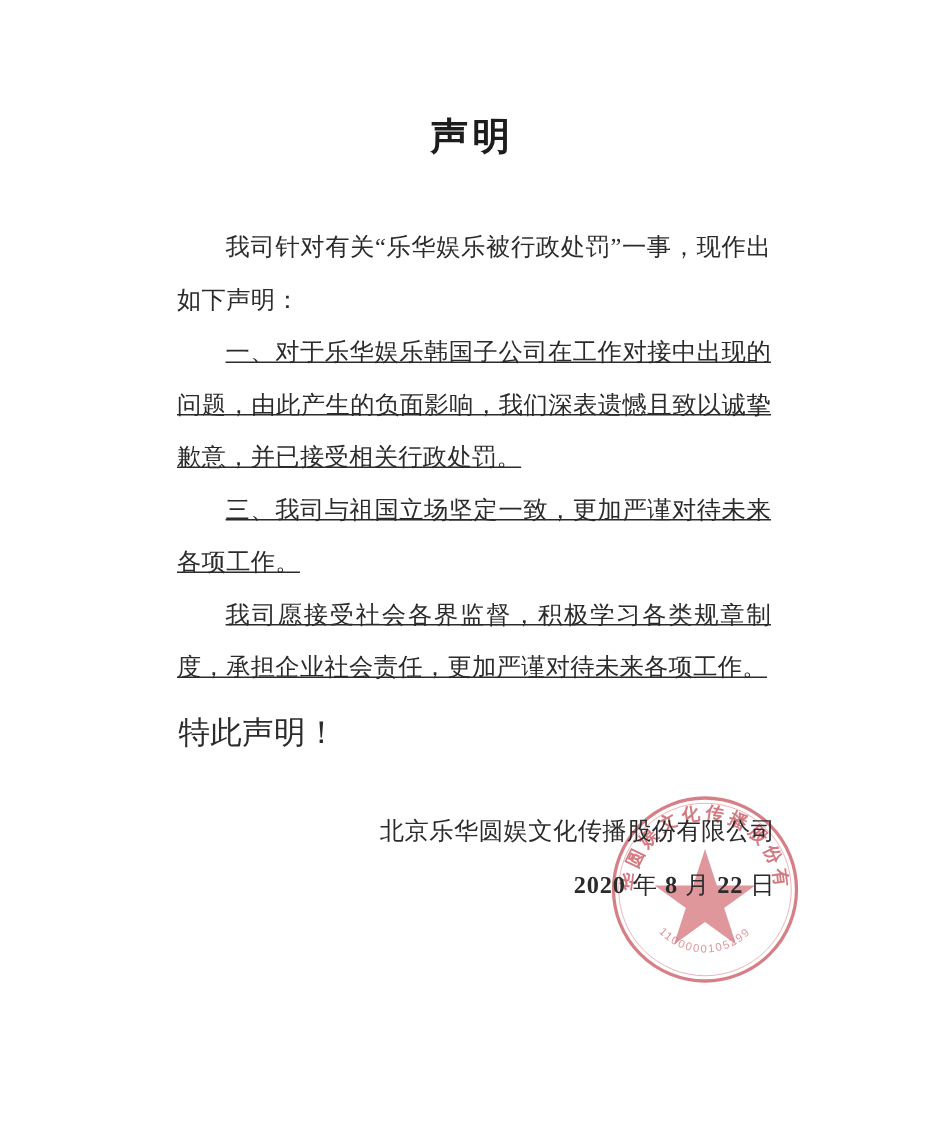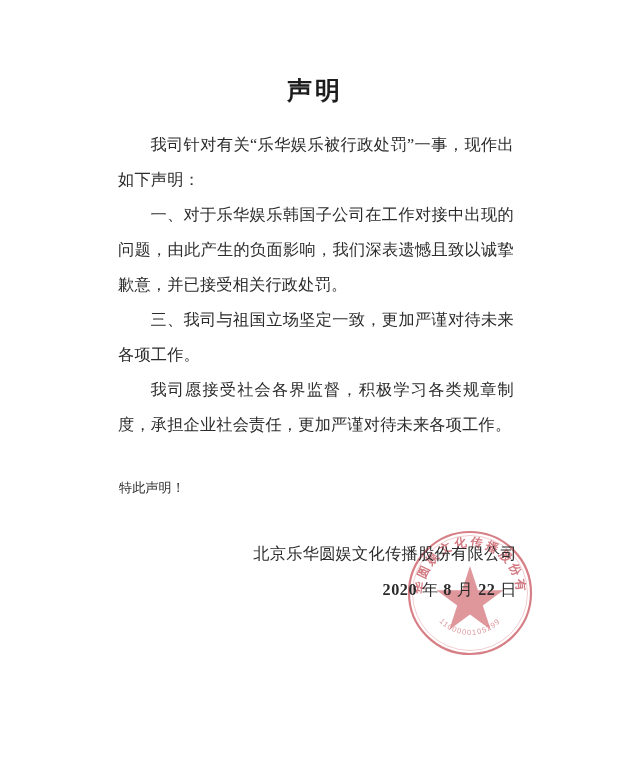--- a/index.html
+++ b/index.html
@@ -33,44 +33,45 @@
     font-weight: bold;
     letter-spacing: 3px;
     color: #1d1d1d;
     font-family: "Liberation Serif", "DejaVu Serif", serif;
   }
 
   
   .body-block {
     position: absolute;
     left: 118px;
-    top: 128px;
+    top: 148px;
     width: 396px;
   }
 
   .para {
     font-size: 16.2px;
     line-height: 35px;
     text-align: justify;
     text-justify: inter-ideograph;
     text-indent: 2em;
     margin: 0;
     color: #2b2b2b;
     letter-spacing: 0.2px;
   }
 
   .para + .para {
     margin-top: 0;
+    text-decoration: underline;
   }
 
   .closing {
     position: absolute;
     left: 119px;
     top: 473px;
-    font-size: 13px;
+    font-size: 21px;
     line-height: 30px;
     color: #2b2b2b;
     letter-spacing: 0.2px;
     text-align: right;
   }
 
   
   .sign-block {
     position: absolute;
     left: 0;

